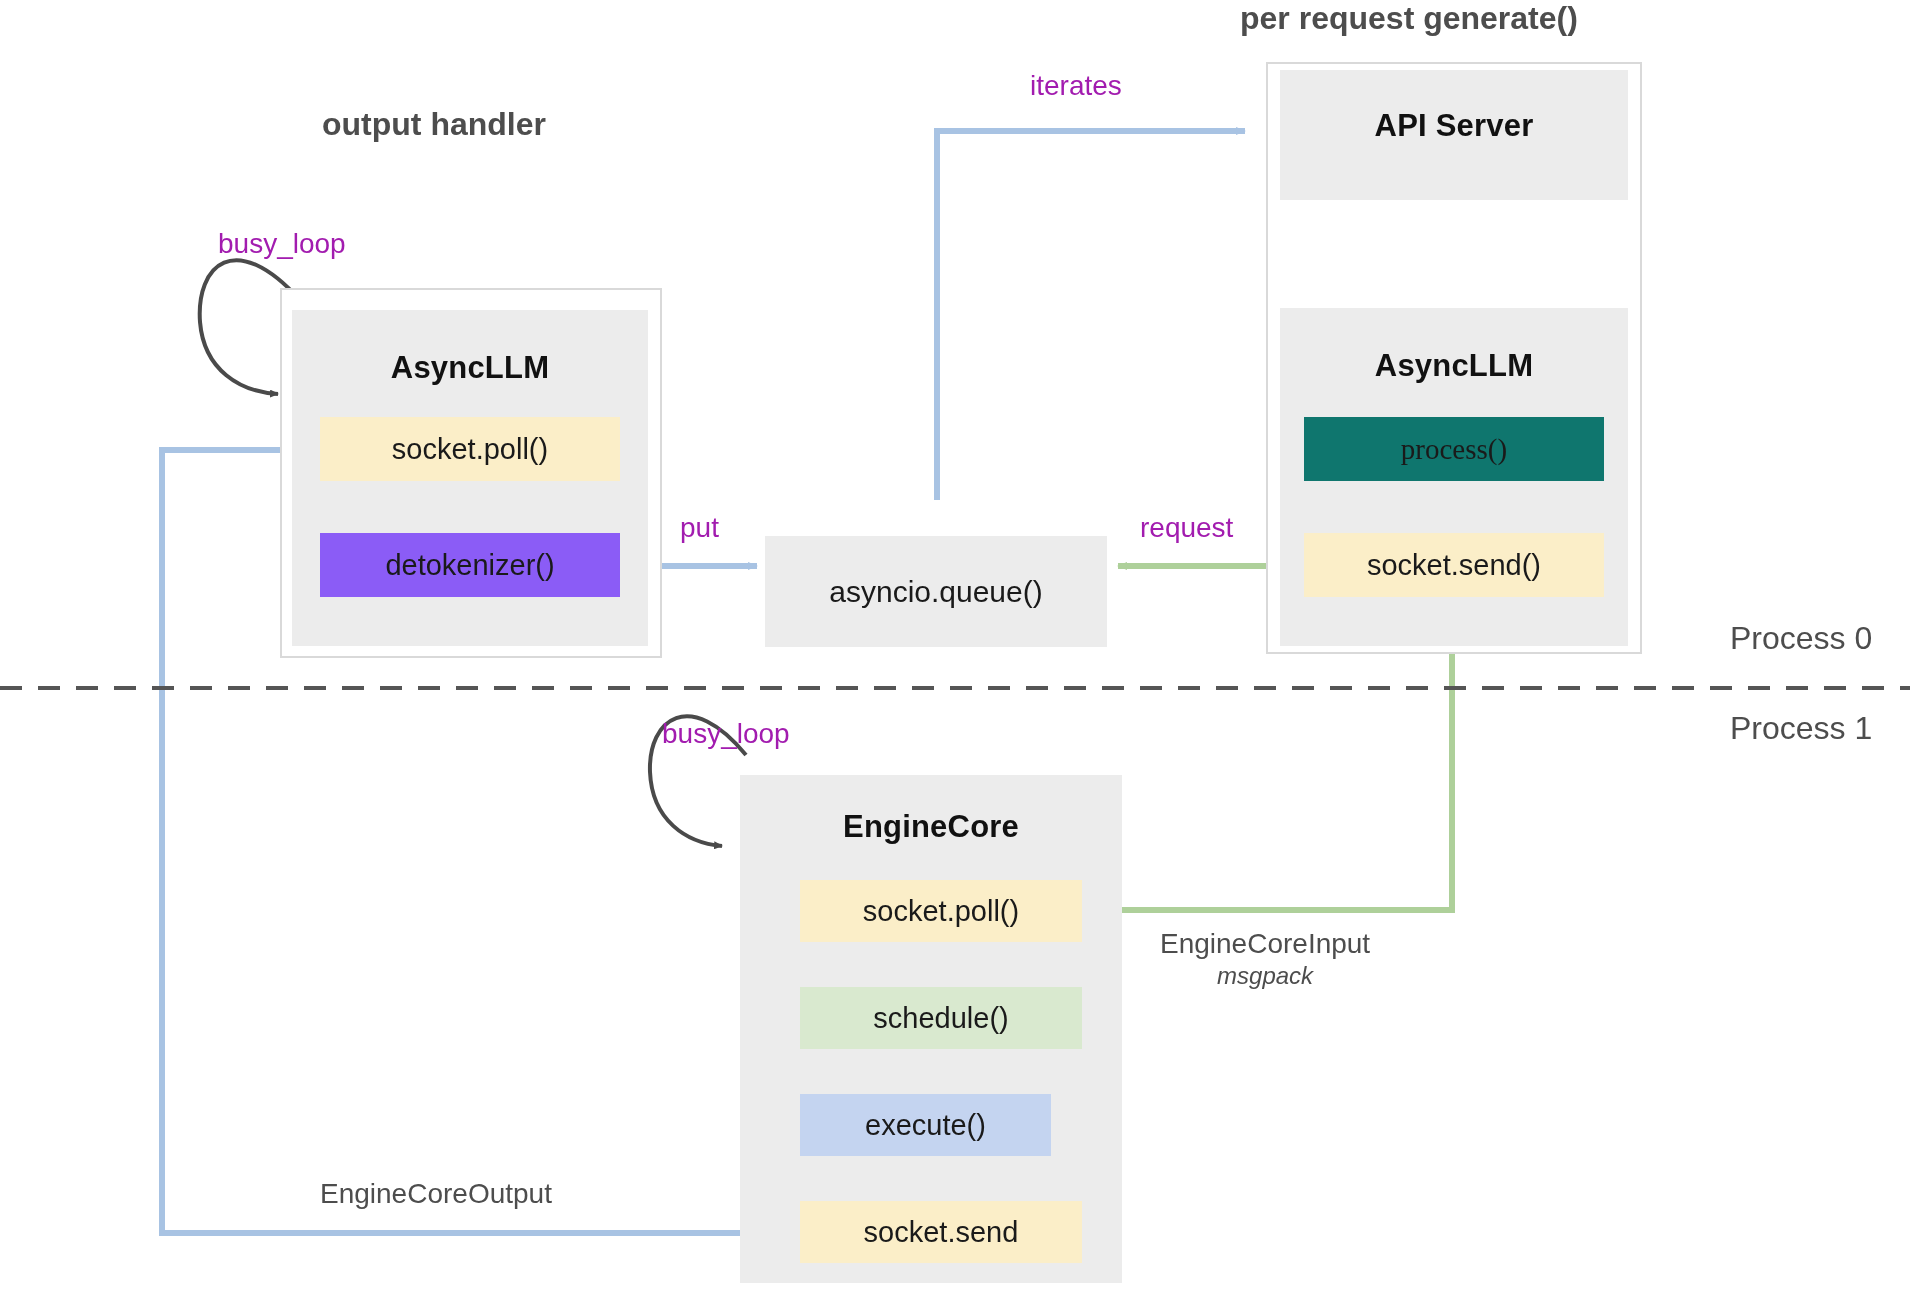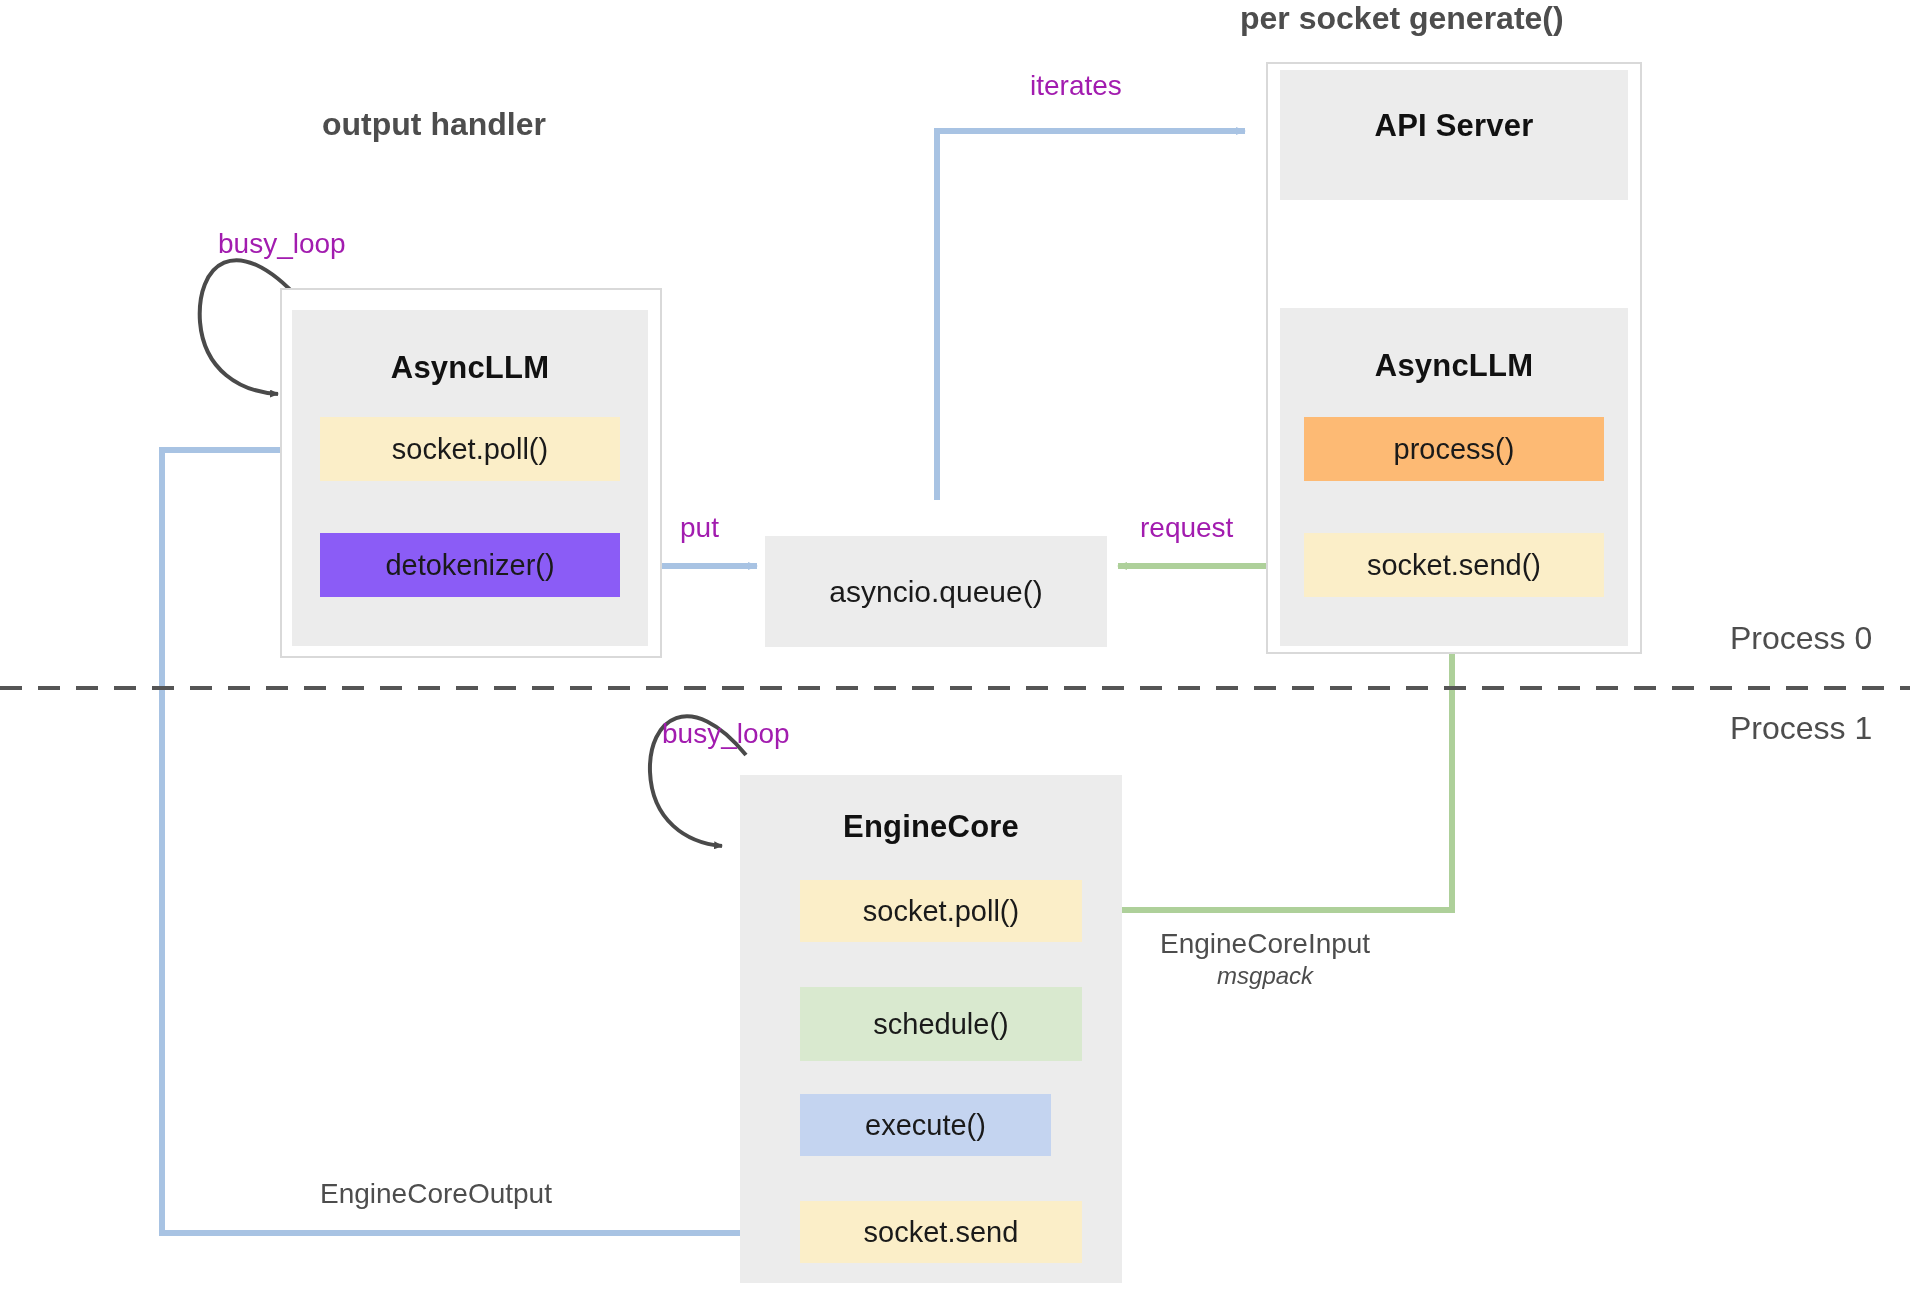--- a/index.html
+++ b/index.html
@@ -54,21 +54,21 @@
     position: absolute;
     display: flex;
     align-items: center;
     justify-content: center;
     font-size: 29px;
     color: #1a1a1a;
     box-sizing: border-box;
   }
   .chip-yellow  { background: #fbeec8; }
   .chip-pink    { background: #8b5cf6; }
-  .chip-peach   { background: #fdba74; }
+  .chip-peach   { background: #0f766e; font-family: Liberation Serif, serif; }
   .chip-green   { background: #d9e9cf; }
   .chip-blue    { background: #c4d4f0; }
 
   
   .label {
     position: absolute;
     white-space: nowrap;
   }
   .label-heading {
     font-weight: bold;
@@ -128,21 +128,21 @@
 
     <path d="M1452 600 L 1452 910 L 1094 910" fill="none" stroke="#aed09a" stroke-width="6" stroke-linejoin="miter" marker-end="url(#arrow-green)"></path>
 
     <path d="M790 1233 L 162 1233 L 162 450 L 290 450" fill="none" stroke="#a8c3e3" stroke-width="6" stroke-linejoin="miter" marker-end="url(#arrow-blue)"></path>
 
     <line x1="0" y1="688" x2="1910" y2="688" stroke="#555555" stroke-width="4" stroke-dasharray="22 16"></line>
   </svg>
 
   <div class="label label-heading" style="left:322px; top:106px;">output handler</div>
 
-  <div class="label label-heading" style="left:1240px; top:0px;">per socket generate()</div>
+  <div class="label label-heading" style="left:1240px; top:0px;">per request generate()</div>
 
   <div class="label label-process" style="left:1730px; top:620px;">Process 0</div>
 
   <div class="label label-process" style="left:1730px; top:710px;">Process 1</div>
 
   <div class="group-box" style="left:280px; top:288px; width:382px; height:370px;"></div>
 
   <div class="comp-box" style="left:292px; top:310px; width:356px; height:336px;">
     <div class="comp-title" style="margin-top:40px;">AsyncLLM</div>
   </div>
@@ -186,21 +186,21 @@
   </div>
 
   <div class="comp-box" style="left:740px; top:775px; width:382px; height:508px;">
     <div class="comp-title" style="margin-top:34px;">EngineCore</div>
   </div>
 
   <div class="chip chip-yellow" style="left:800px; top:880px; width:282px; height:62px;">
     <span>socket.poll()</span>
   </div>
 
-  <div class="chip chip-green" style="left:800px; top:987px; width:282px; height:74px;">
+  <div class="chip chip-green" style="left:800px; top:987px; width:282px; height:62px;">
     <span>schedule()</span>
   </div>
 
   <div class="chip chip-blue" style="left:800px; top:1094px; width:251px; height:62px;">
     <span>execute()</span>
   </div>
 
   <div class="chip chip-yellow" style="left:800px; top:1201px; width:282px; height:62px;">
     <span>socket.send</span>
   </div>

